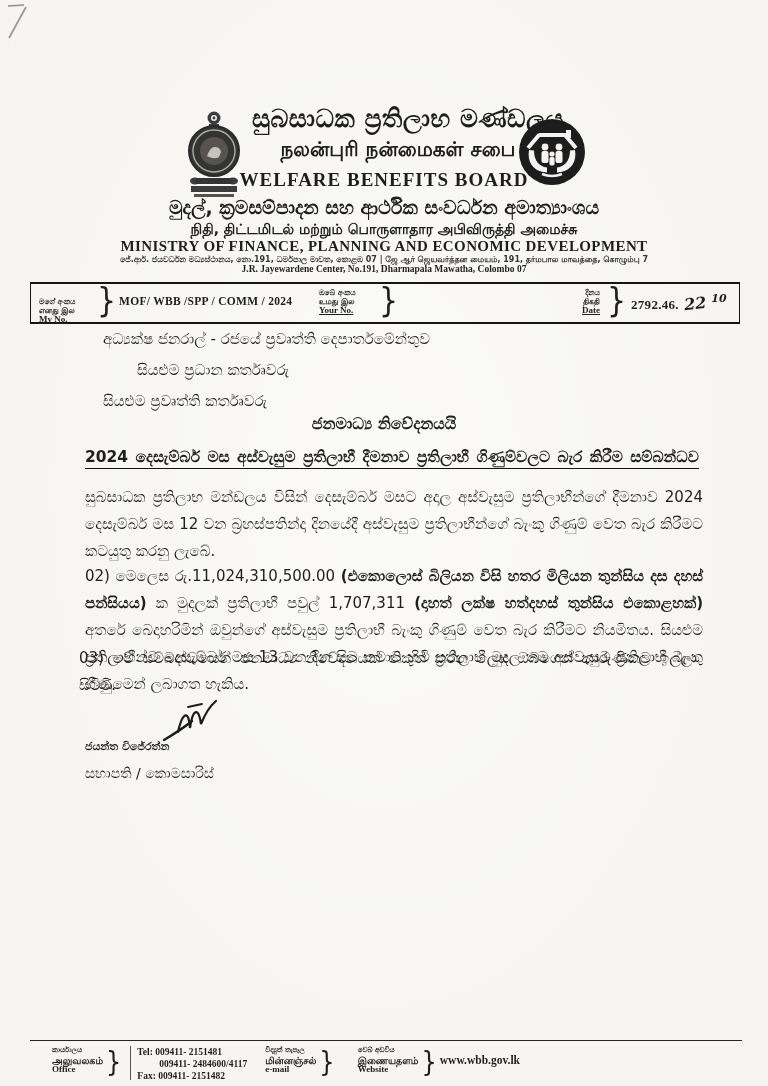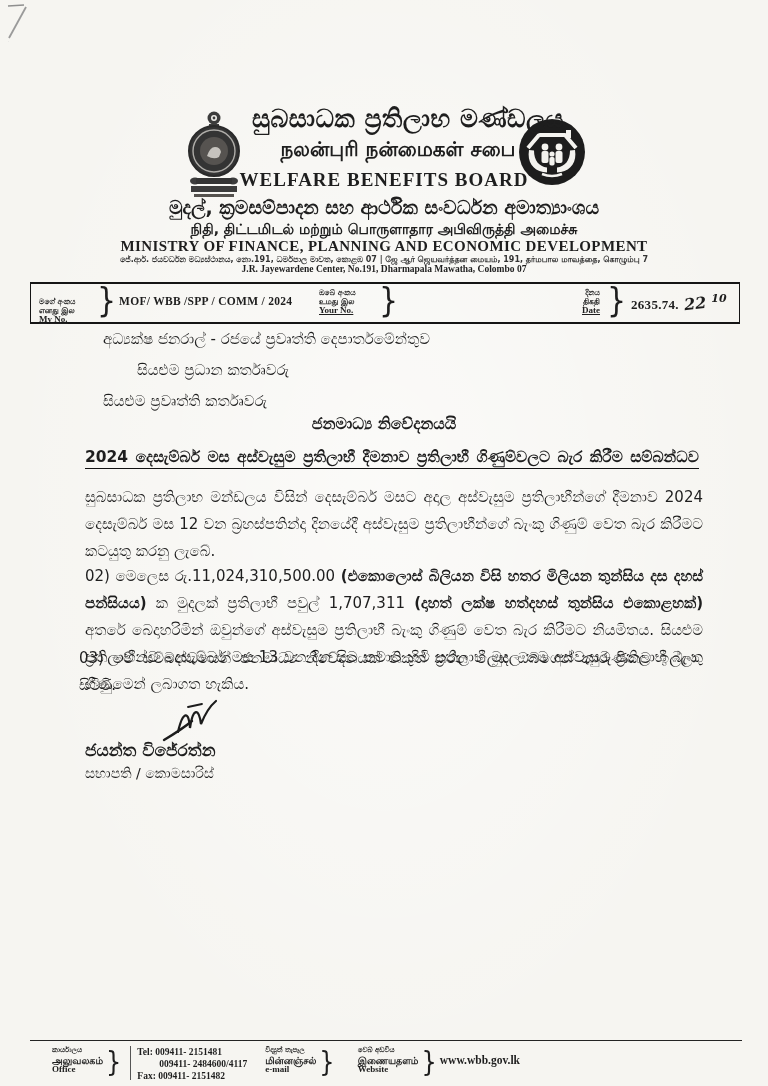--- a/index.html
+++ b/index.html
@@ -130,21 +130,21 @@
   <span class="abs brace" style="left:348px;top:-2px;">}</span>
   <div class="abs ref-val" style="left:372px;top:11px;"></div>
 
   <div class="abs ref-lbls" style="left:533px;top:4px;text-align:right;width:36px;">
     <div>දිනය</div>
     <div>திகதி</div>
     <div class="en">Date</div>
   </div>
   <span class="abs brace" style="left:576px;top:-2px;">}</span>
   <div class="abs" style="left:600px;top:8px;white-space:nowrap;">
-    <span class="ref-val" style="font-size:13px;">2635.74.</span>
+    <span class="ref-val" style="font-size:13px;">2792.46.</span>
     <span class="hand" style="font-size:16px;display:inline-block;transform:rotate(-6deg);">22</span>
     <span class="hand" style="font-size:11px;vertical-align:7px;">10</span>
   </div>
 </div>
 
 <div class="abs recipient" style="left:103px;top:330px;">අධ්‍යක්ෂ ජනරාල් - රජයේ ප්‍රවෘත්ති දෙපාර්තමේන්තුව</div>
 <div class="abs recipient" style="left:103px;top:361px;margin-left:34px;">සියළුම ප්‍රධාන කර්තෘවරු</div>
 <div class="abs recipient" style="left:103px;top:392px;">සියළුම ප්‍රවෘත්ති කර්තෘවරු</div>
 
 <div class="abs center b" style="top:414px;font-size:16px;">ජනමාධ්‍ය නිවේදනයයි</div>
@@ -157,21 +157,21 @@
 
 <div class="abs body-txt" style="left:85px;top:563px;width:618px;"><span>02) මෙලෙස රු.11,024,310,500.00 </span><span class="b">(එකොලොස් බිලියන විසි හතර මිලියන තුන්සිය දස දහස් පන්සියය)</span><span> ක මුදලක් ප්‍රතිලාභී පවුල් 1,707,311 </span><span class="b">(දාහත් ලක්ෂ හත්දහස් තුන්සිය එකොළහක්)</span><span> අතරේ බෙදාහරිමින් ඔවුන්ගේ අස්වැසුම ප්‍රතිලාභී බැංකු ගිණුම් වෙත බැර කිරීමට නියමිතය. සියළුම ප්‍රතිලාභීන්ට දෙසැම්බර් මස 13 වන දින සිට තමාට හිමි ප්‍රතිලාභී මුදල තම අස්වැසුම ප්‍රතිලාභී බැංකු ගිණුමෙන් ලබාගත හැකිය.</span></div>
 
 <div class="abs body-txt" style="left:79px;top:645px;width:618px;">03) මේ සම්බන්ධයෙන් ජනමාධ්‍ය නිවේදනයක් නිකුත් කරන ලෙස ඔබගෙන් කාරුණිකව ඉල්ලා සිටිමි.</div>
 
 <svg class="abs" style="left:158px;top:698px;" width="80" height="46" viewBox="0 0 80 46">
   <path d="M6 42 C16 36 28 28 34 23" stroke="#1c1c1c" stroke-width="2.4" fill="none" stroke-linecap="round"></path>
   <path d="M20 34 C25 12 31 13 32 30 C35 9 41 10 43 26 C47 16 52 8 58 3" stroke="#1c1c1c" stroke-width="2.2" fill="none" stroke-linecap="round"></path>
   <path d="M30 9 L44 6" stroke="#1c1c1c" stroke-width="1.8" fill="none" stroke-linecap="round"></path>
 </svg>
-<div class="abs" style="left:85px;top:740px;font-size:17px;font-weight:600;">ජයන්ත විජේරත්න</div>
+<div class="abs" style="left:85px;top:740px;font-size:11px;font-weight:600;">ජයන්ත විජේරත්න</div>
 <div class="abs" style="left:85px;top:765px;font-size:14px;">සභාපති / කොමසාරිස්</div>
 
 <div class="abs footer">
   <div class="f-lbls" style="margin-left:22px;">
     <div>කාර්යාලය</div>
     <div class="ta">அலுவலகம்</div>
     <div class="en">Office</div>
   </div>
   <span class="f-brace">}</span>
   <div class="vdiv"></div>

